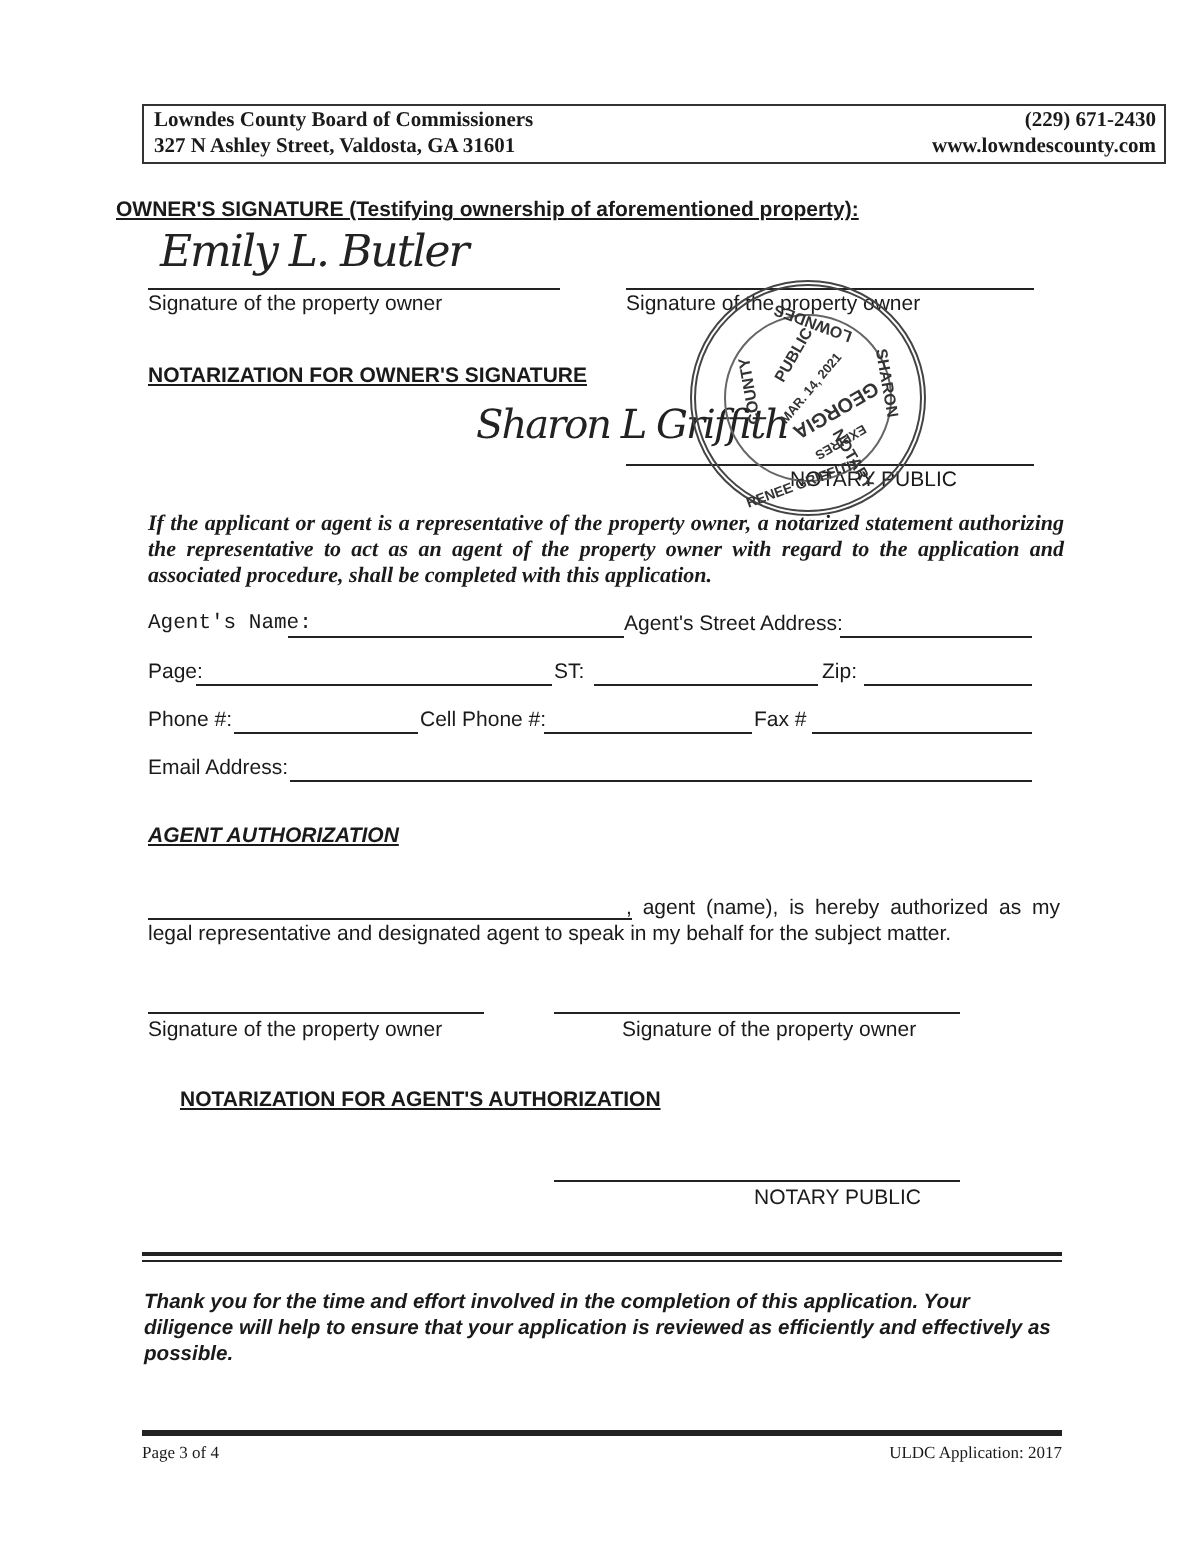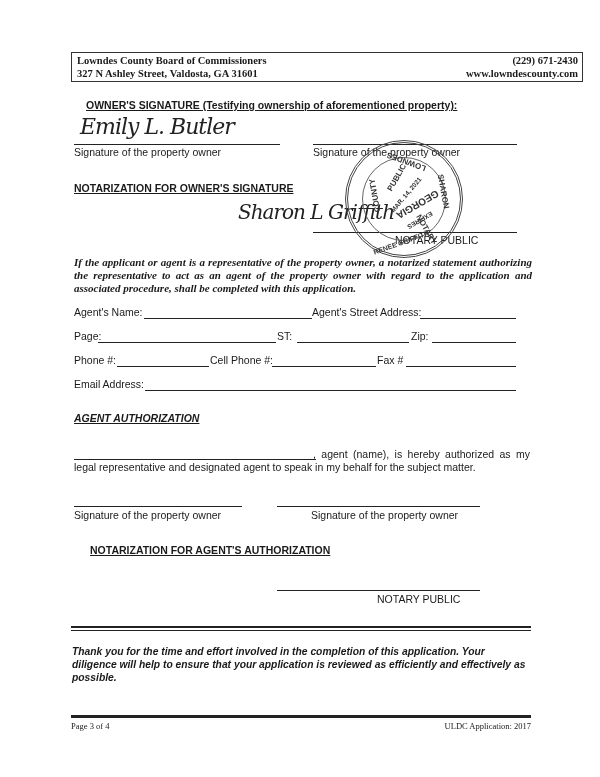--- a/index.html
+++ b/index.html
@@ -43,21 +43,21 @@
   <div class="abs hdr-l serif">
     <div>Lowndes County Board of Commissioners</div>
     <div>327 N Ashley Street, Valdosta, GA  31601</div>
   </div>
   <div class="abs hdr-r serif">
     <div>(229) 671-2430</div>
     <div>www.lowndescounty.com</div>
   </div>
 </div>
 
-<div class="abs section-h" style="left:86px; top:99px;">OWNER'S SIGNATURE (Testifying ownership of aforementioned property):</div>
+<div class="abs section-h" style="left:58px; top:99px;">OWNER'S SIGNATURE (Testifying ownership of aforementioned property):</div>
 
 <div class="abs sig-script" style="left:80px; top:114px;">Emily L. Butler</div>
 <div class="abs line" style="left:74px; top:144px; width:206px;"></div>
 <div class="abs lbl" style="left:74px; top:146px;">Signature of the property owner</div>
 
 <div class="abs line" style="left:313px; top:144px; width:204px;"></div>
 <div class="abs lbl" style="left:313px; top:146px;">Signature of the property owner</div>
 
 <div class="abs section-h" style="left:74px; top:182px;">NOTARIZATION FOR OWNER'S SIGNATURE</div>
 
@@ -73,21 +73,21 @@
   <div class="stamp-text" style="left:36px; top:48px; transform:rotate(-50deg); font-size:6.5px;">MAR. 14, 2021</div>
   <div class="stamp-text" style="left:46px; top:56px; transform:rotate(150deg); font-size:10px;">GEORGIA</div>
   <div class="stamp-text" style="left:58px; top:74px; transform:rotate(150deg); font-size:6.5px;">EXPIRES</div>
   <div class="stamp-text" style="left:78px; top:44px; transform:rotate(80deg);">SHARON</div>
   <div class="stamp-text" style="left:62px; top:82px; transform:rotate(60deg);">NOTARY</div>
   <div class="stamp-text" style="left:24px; top:96px; transform:rotate(-20deg); font-size:7px;">RENEE GRIFFITH</div>
 </div>
 
 <div class="abs ital-serif" style="left:74px; top:256px; width:458px; text-align:justify;">If the applicant or agent is a representative of the property owner, a notarized statement authorizing the representative to act as an agent of the property owner with regard to the application and associated procedure, shall be completed with this application.</div>
 
-<div class="abs lbl" style="left:74px; top:306px;">Agent's Name:</div>
+<div class="abs lbl" style="left:74px; top:306px;font-family:Liberation Mono, monospace;">Agent's Name:</div>
 <div class="abs line" style="left:144px; top:318px; width:168px;"></div>
 <div class="abs lbl" style="left:312px; top:306px;">Agent's Street Address:</div>
 <div class="abs line" style="left:420px; top:318px; width:96px;"></div>
 
 <div class="abs lbl" style="left:74px; top:330px;">Page:</div>
 <div class="abs line" style="left:98px; top:342px; width:178px;"></div>
 <div class="abs lbl" style="left:277px; top:330px;">ST:</div>
 <div class="abs line" style="left:297px; top:342px; width:112px;"></div>
 <div class="abs lbl" style="left:411px; top:330px;">Zip:</div>
 <div class="abs line" style="left:432px; top:342px; width:84px;"></div>

